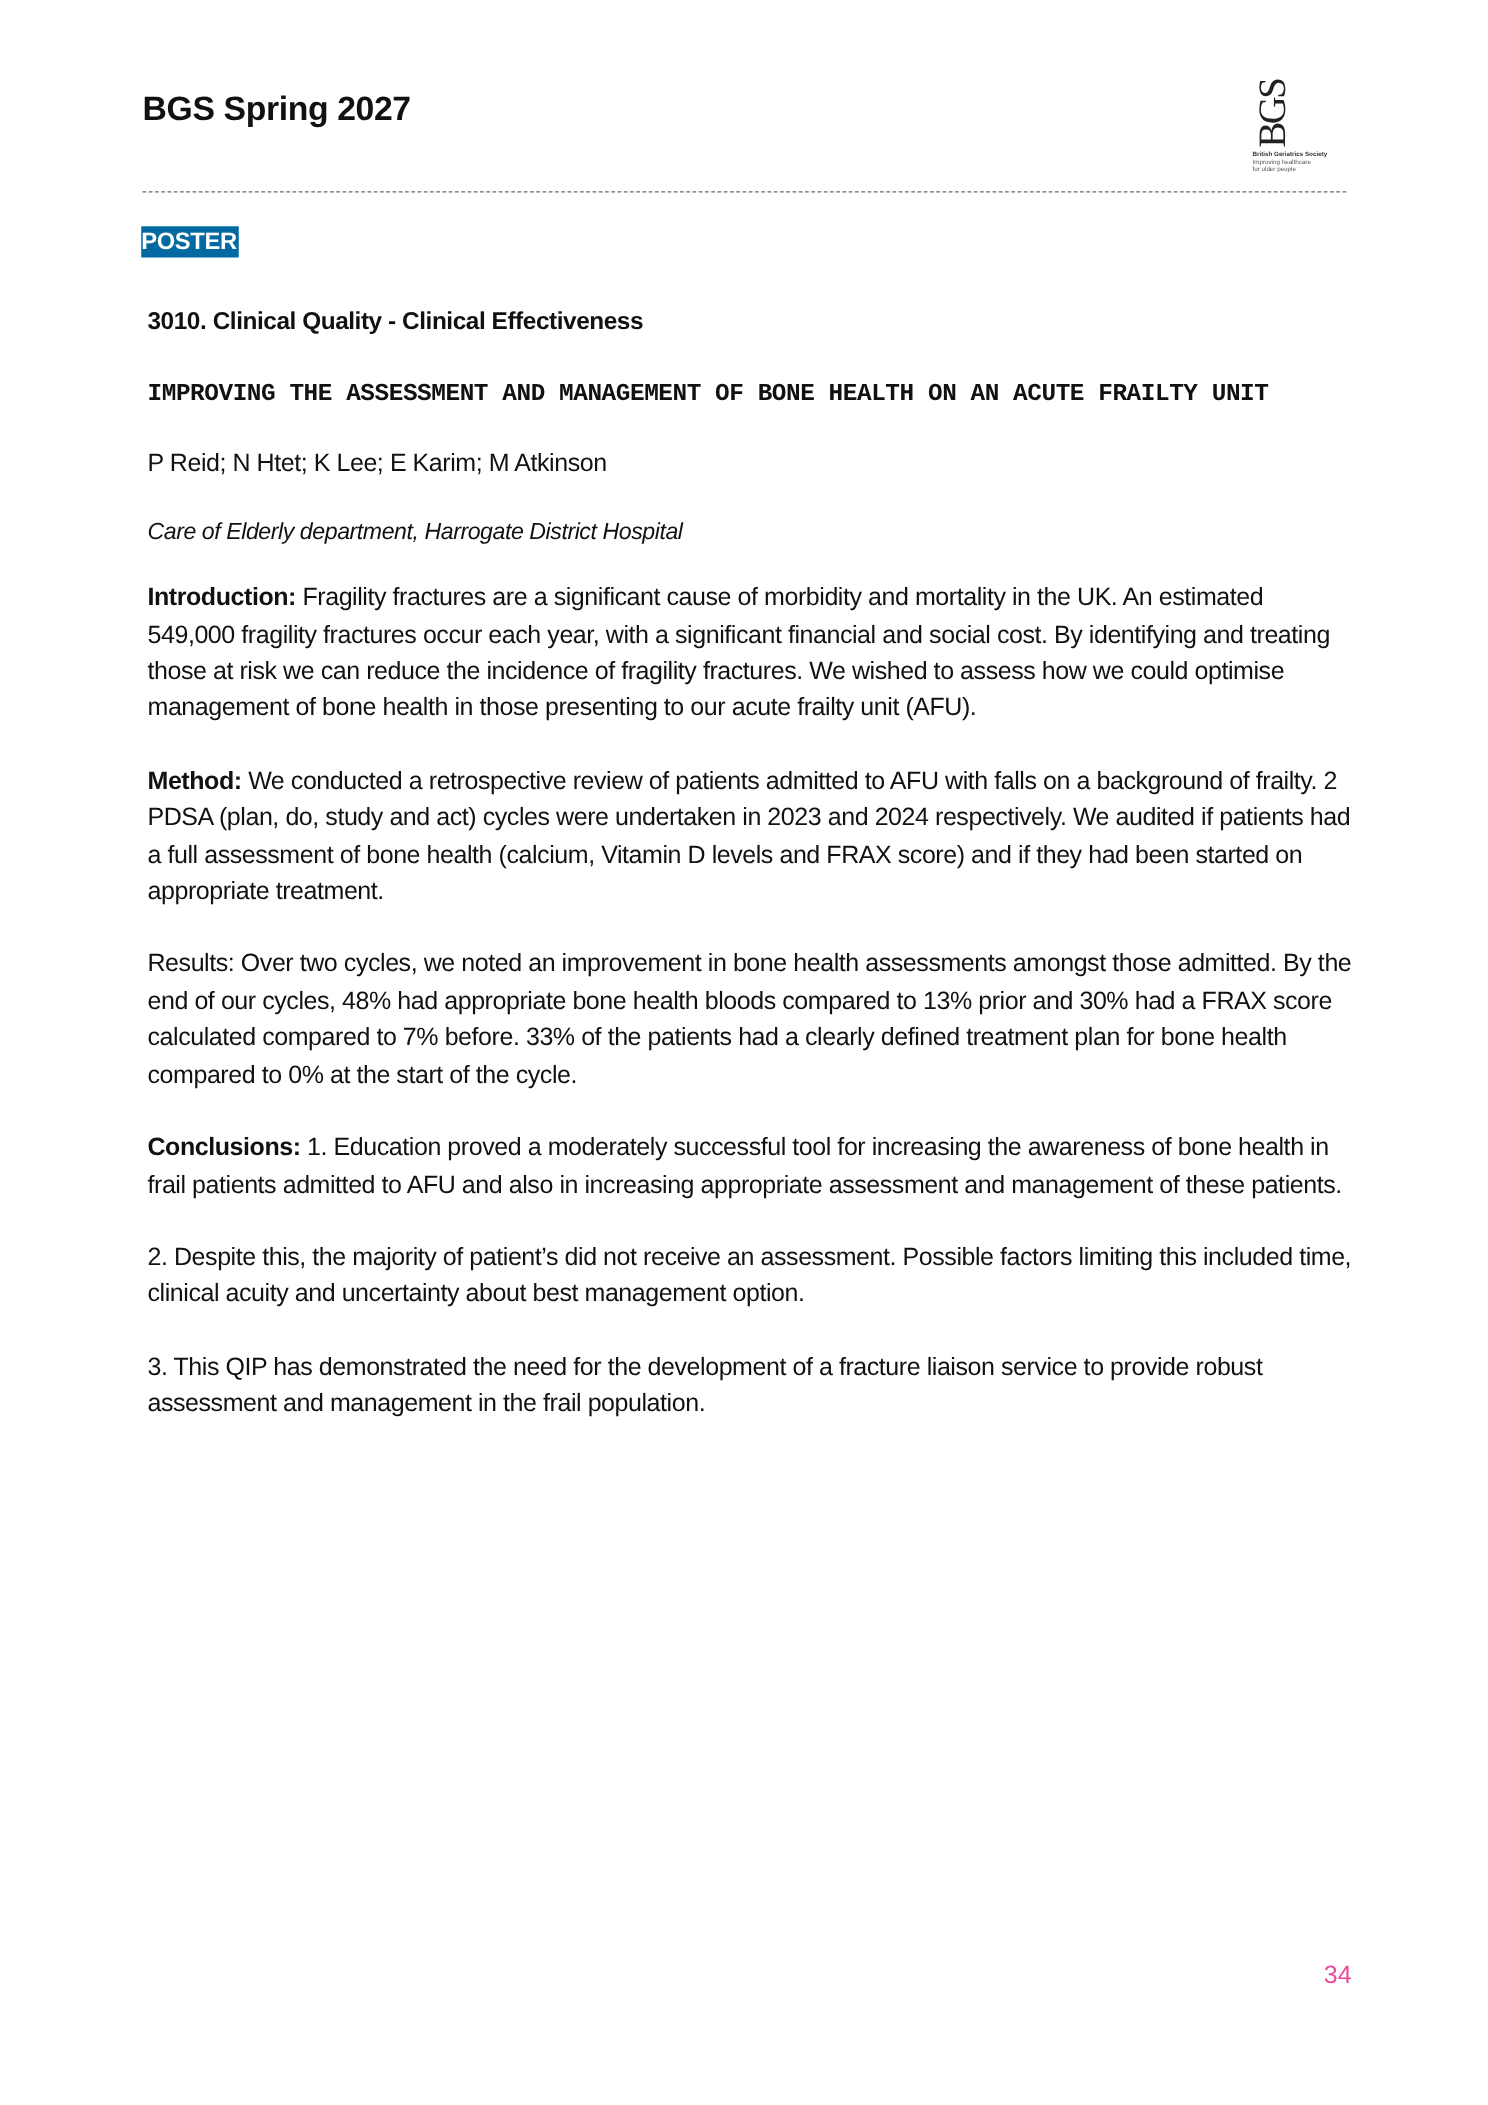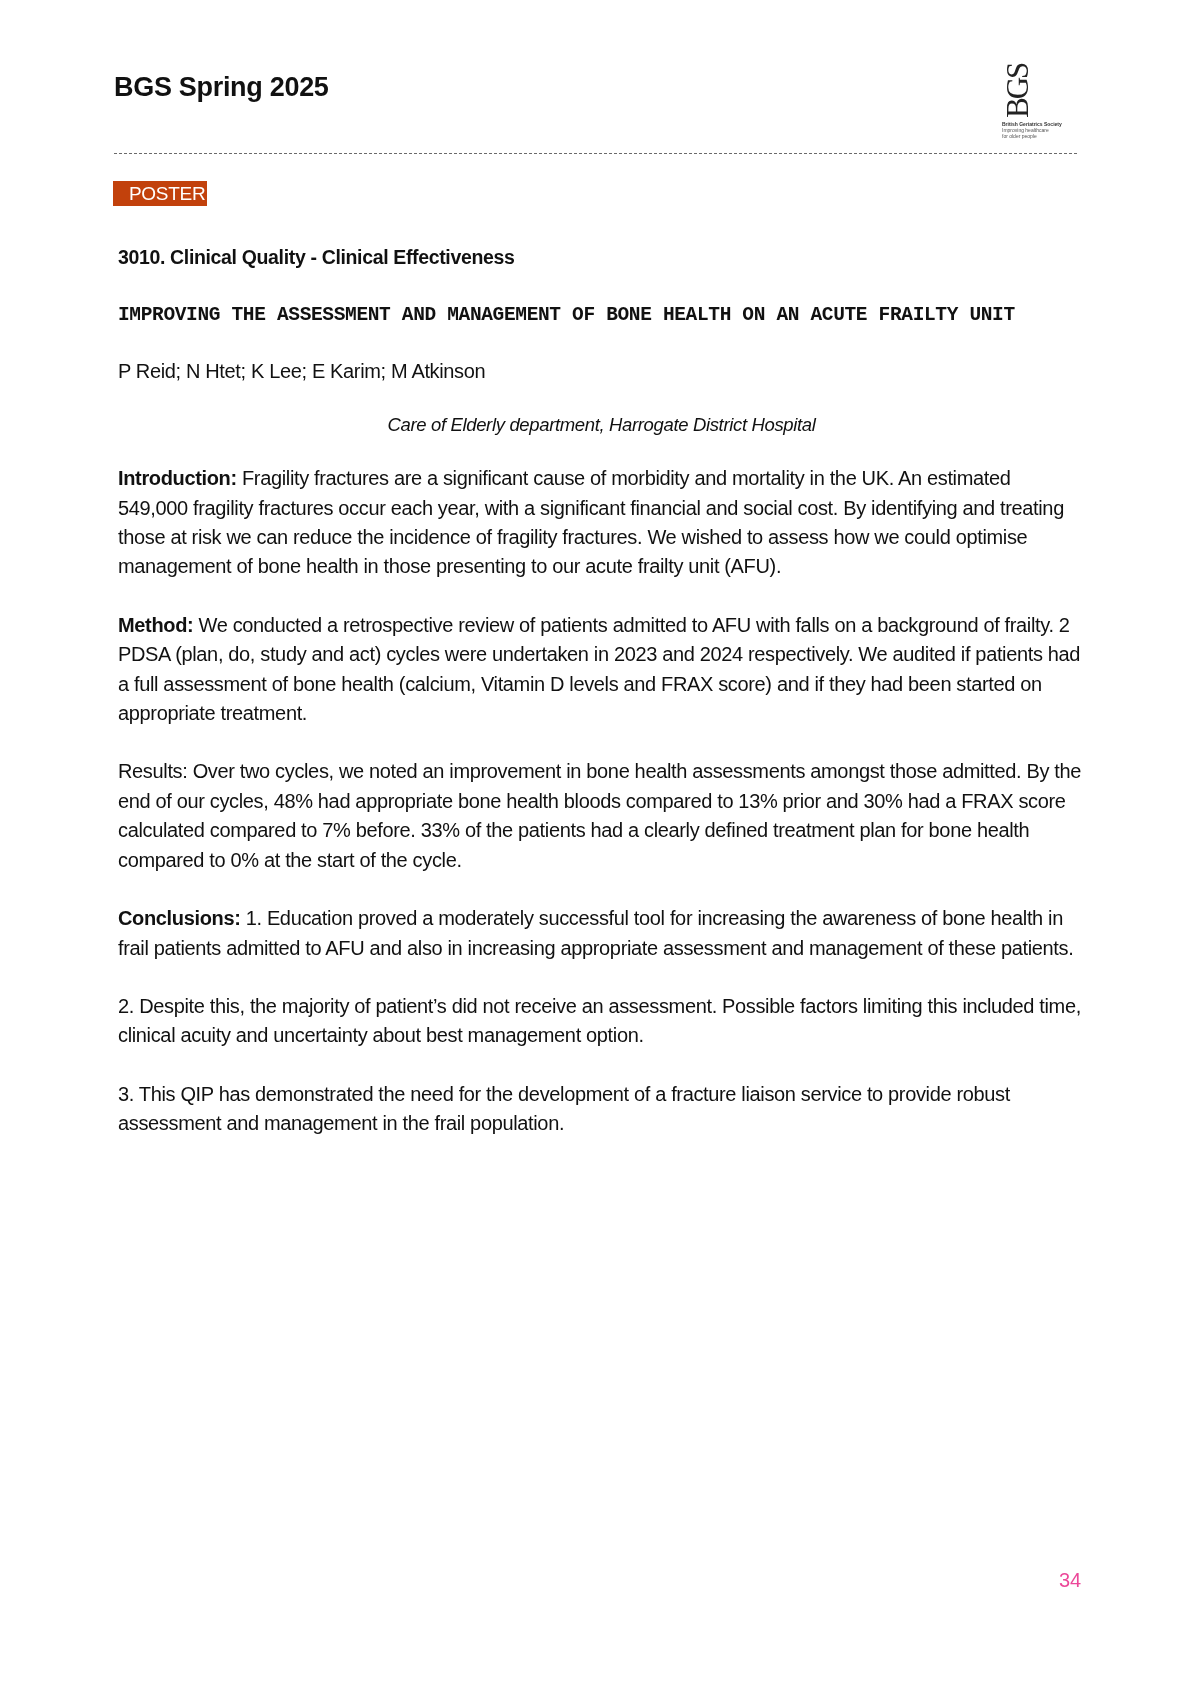--- a/index.html
+++ b/index.html
@@ -63,25 +63,25 @@
       left: 114px;
       top: 153px;
       width: 963px;
       height: 0;
       border-top: 1.5px dashed #6a6a6a;
     }
     .poster-badge {
       position: absolute;
       left: 113px;
       top: 181px;
-      padding: 1px 2px 0 16px;
-      background: #c2410c;
+      padding: 1px 2px 0 0;
+      background: #0369a1;
       color: #ffffff;
       font-size: 19px;
-      font-weight: normal;
+      font-weight: bold;
       line-height: 24px;
       letter-spacing: -0.3px;
     }
     .content {
       position: absolute;
       left: 114px;
       top: 239px;
       width: 975px;
       font-size: 20px;
       line-height: 29.4px;
@@ -99,36 +99,35 @@
       text-transform: uppercase;
       line-height: 30px;
       margin-bottom: 27px !important;
       font-family: Liberation Mono, monospace;
     }
     .authors { margin-bottom: 23px !important; }
     .affiliation {
       font-style: italic;
       font-size: 18.5px;
       margin-bottom: 25px !important;
-      text-align: center;
     }
     .para { margin-bottom: 29px !important; }
     .lead { font-weight: bold; }
     .page-number {
       position: absolute;
       left: 1059px;
       top: 1569px;
       font-size: 20px;
       color: #ec4899;
     }
   </style>
 </head>
 <body>
 
-<h1 class="page-header-title">BGS Spring 2025</h1>
+<h1 class="page-header-title">BGS Spring 2027</h1>
 
 <div class="logo">
   <div class="logo-mark">
     <svg width="30" height="68" viewBox="0 0 30 68">
       <g transform="translate(26,66) rotate(-90)" fill="#222">
         <text x="0" y="0" font-family="'Liberation Serif', 'DejaVu Serif', serif" font-size="31" letter-spacing="-2">BGS</text>
       </g>
     </svg>
   </div>
   <div class="logo-line1">British Geriatrics Society</div>

